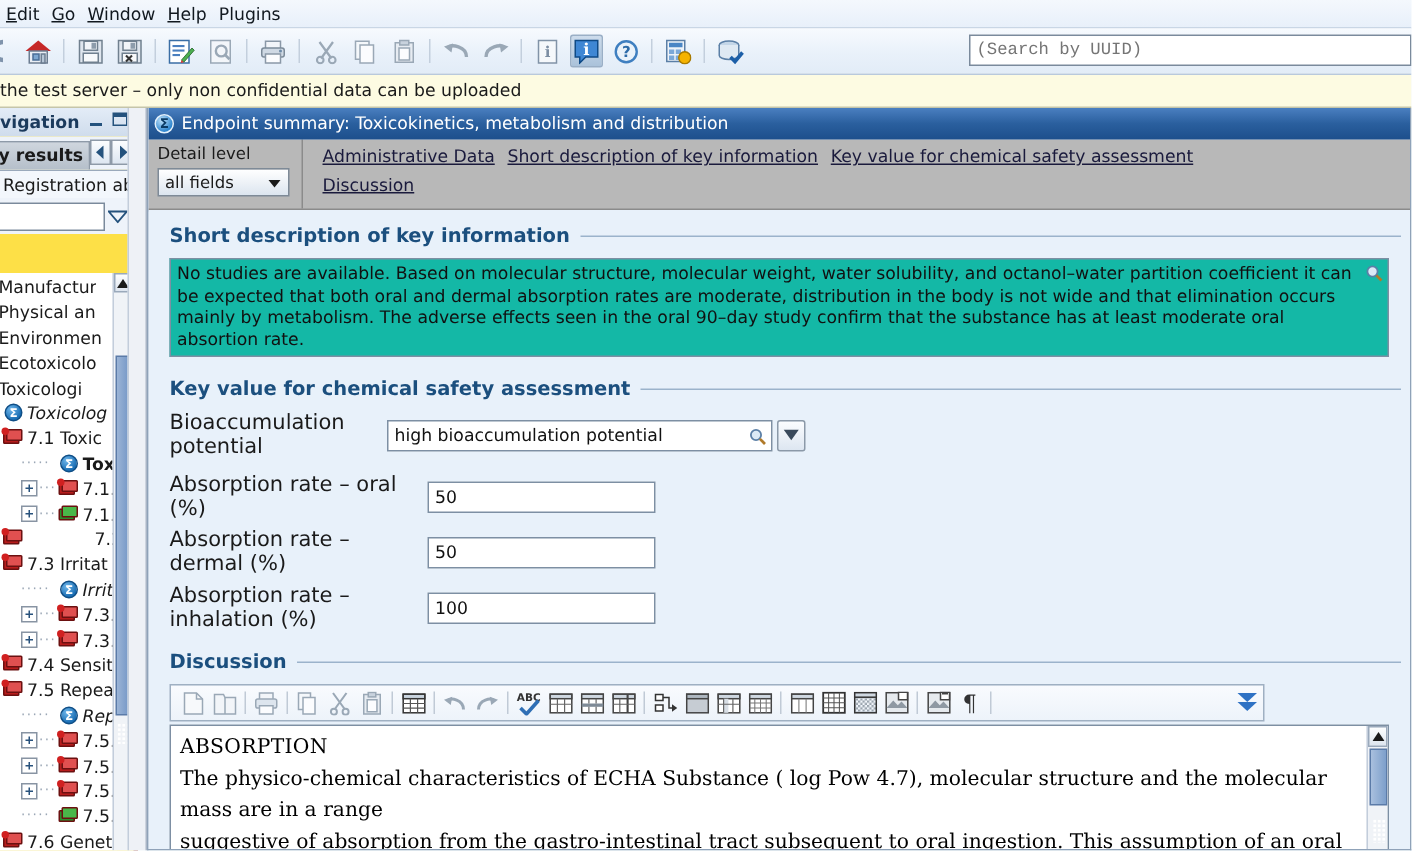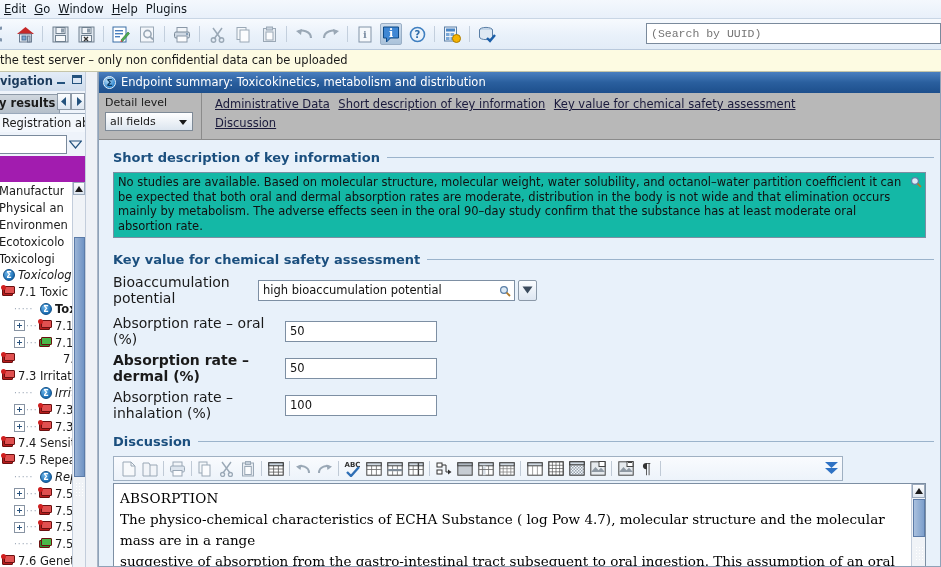--- a/index.html
+++ b/index.html
@@ -58,21 +58,21 @@
   .banner {
     position: absolute; left: 0; top: 50px; width: 941px; height: 22px;
     background: #fdfbe2; border-bottom: 1px solid #c5c5a9;
     font-size: 11.5px; color: #1a1a1a; line-height: 21px; padding-left: 0px;
     white-space: nowrap; overflow: hidden;
   }
 
   
   .navpanel {
     position: absolute; left: 0; top: 72px; width: 92px; height: 495px;
-    background: #a21caf; border-right: 6px solid #701a75;
+    background: #fde047; border-right: 3px solid #701a75;
     overflow: hidden;
   }
   .nav-title {
     height: 19px; background: linear-gradient(to bottom,#e3ecf7,#cfdcec);
     font-size: 11.5px; font-weight: bold; color: #1b3a5c;
     line-height: 18px; padding-left: 0px; white-space: nowrap;
     position: relative; overflow: hidden;
   }
   .nav-title-btns {
     position: absolute; right: 2px; top: 2px; display: flex; gap: 3px;
@@ -776,21 +776,21 @@
       </div>
 
       <div class="field-row" style="margin-top:9px;">
         <div class="field-label" style="width:172px;">Absorption rate – oral (%)</div>
         <div class="field-input" style="width:152px;padding-right:4px;">
           <span>50</span>
         </div>
       </div>
 
       <div class="field-row" style="margin-top:5px;">
-        <div class="field-label" style="width:172px;font-weight:bold;">Absorption rate – dermal (%)</div>
+        <div class="field-label" style="width:172px;">Absorption rate – dermal (%)</div>
         <div class="field-input" style="width:152px;padding-right:4px;">
           <span>50</span>
         </div>
       </div>
 
       <div class="field-row" style="margin-top:5px;">
         <div class="field-label" style="width:172px;">Absorption rate – inhalation (%)</div>
         <div class="field-input" style="width:152px;padding-right:4px;">
           <span>100</span>
         </div>

